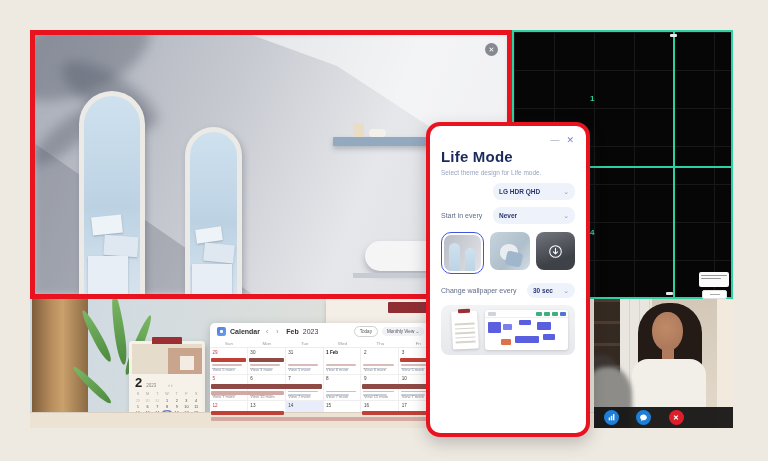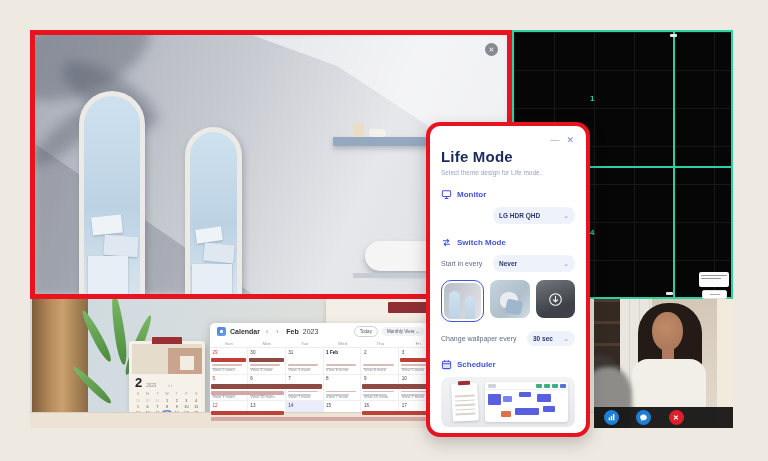--- a/index.html
+++ b/index.html
@@ -497,42 +497,27 @@
     </div>
 
   <div class="panel">
     <div class="win-controls">
       <span class="win-min">—</span>
       <span class="win-close">✕</span>
     </div>
     <div class="p-title">Life Mode</div>
     <div class="p-sub">Select theme design for Life mode.</div>
 
-    <div class="sec">
-      <svg width="11" height="11" viewBox="0 0 12 12">
-        <rect x="1.5" y="2" width="9" height="6.2" rx="1" fill="none" stroke="#4353e2" stroke-width="1.1"></rect>
-        <line x1="6" y1="8.5" x2="6" y2="10" stroke="#4353e2" stroke-width="1.1"></line>
-        <line x1="4" y1="10.3" x2="8" y2="10.3" stroke="#4353e2" stroke-width="1.1"></line>
-      </svg>
-      <span>Monitor</span>
-    </div>
     <div class="drow">
       <div class="dd dd-w">
         <span class="val">LG HDR QHD</span>
         <span class="chev">⌄</span>
       </div>
     </div>
 
-    <div class="sec">
-      <svg width="11" height="11" viewBox="0 0 12 12">
-        <path d="M2.5 4.2h6M6.9 2.6l1.7 1.6-1.7 1.6" fill="none" stroke="#4353e2" stroke-width="1.1" stroke-linecap="round" stroke-linejoin="round"></path>
-        <path d="M9.5 7.8h-6M5.1 6.2L3.4 7.8l1.7 1.6" fill="none" stroke="#4353e2" stroke-width="1.1" stroke-linecap="round" stroke-linejoin="round"></path>
-      </svg>
-      <span>Switch Mode</span>
-    </div>
     <div class="drow">
       <span class="rlabel">Start in every</span>
       <div class="dd dd-w">
         <span class="val">Never</span>
         <span class="chev">⌄</span>
       </div>
     </div>
 
     <div class="thumbs">
       <div class="thumb-sel">
@@ -553,29 +538,20 @@
       </div>
     </div>
     <div class="drow" style="margin-top:9px;">
       <span class="rlabel">Change wallpaper every</span>
       <div class="dd dd-s">
         <span class="val">30 sec</span>
         <span class="chev">⌄</span>
       </div>
     </div>
 
-    <div class="sec">
-      <svg width="11" height="11" viewBox="0 0 12 12">
-        <rect x="1.5" y="2.5" width="9" height="8" rx="1.5" fill="#dfe4fb" stroke="#4353e2" stroke-width="1.1"></rect>
-        <line x1="1.5" y1="5.2" x2="10.5" y2="5.2" stroke="#4353e2" stroke-width="1.1"></line>
-        <line x1="4" y1="1.4" x2="4" y2="3.2" stroke="#4353e2" stroke-width="1.1"></line>
-        <line x1="8" y1="1.4" x2="8" y2="3.2" stroke="#4353e2" stroke-width="1.1"></line>
-      </svg>
-      <span>Scheduler</span>
-    </div>
     <div class="sched-prev">
       <div class="mi-card">
         <div class="tab"></div>
         <div class="ln" style="margin-top:12px;"></div>
           <div class="ln"></div>
           <div class="ln"></div>
           <div class="ln"></div>
           <div class="ln"></div>
       </div>
       <div class="mi-app">

